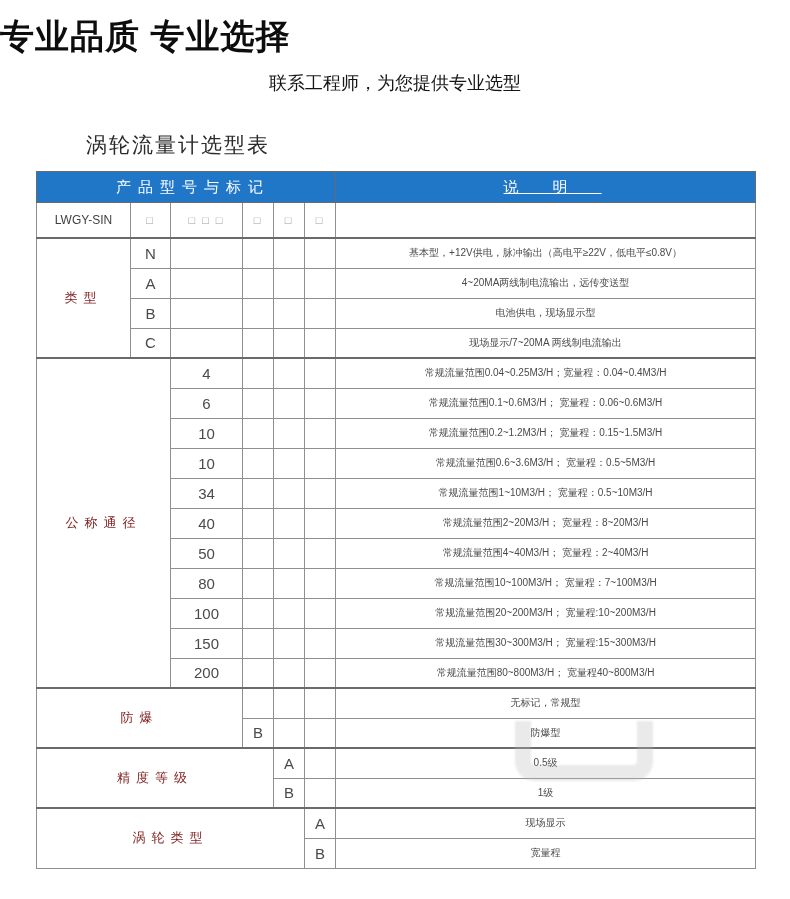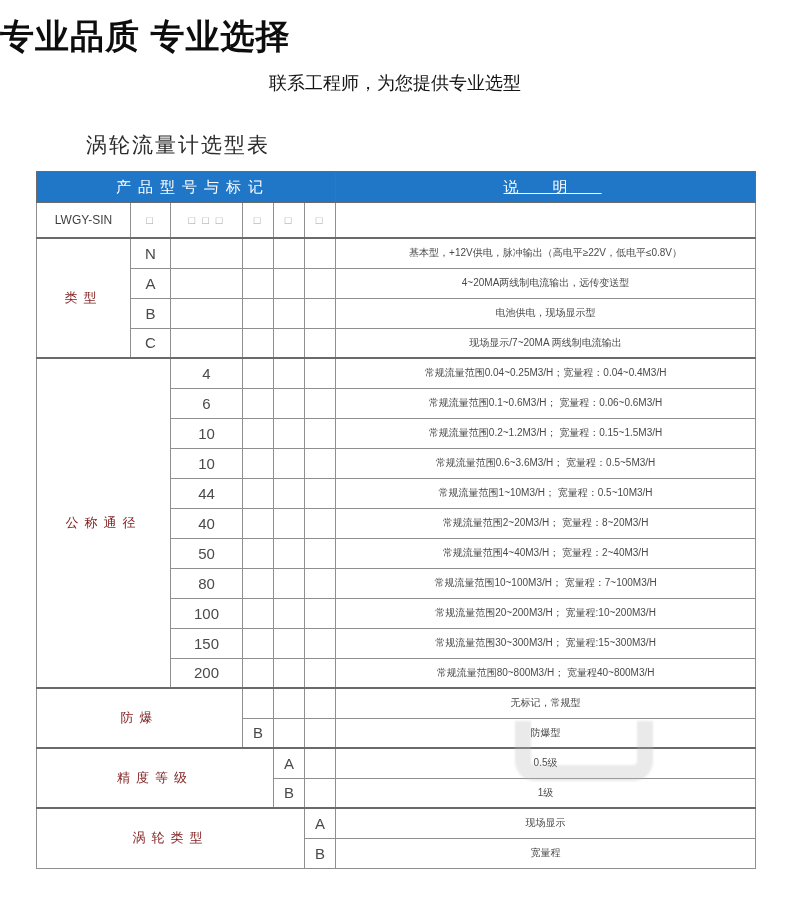--- a/index.html
+++ b/index.html
@@ -146,21 +146,21 @@
       <td class="desc">常规流量范围0.2~1.2M3/H； 宽量程：0.15~1.5M3/H</td>
     </tr>
     <tr>
       <td class="code">10</td>
       <td></td>
       <td></td>
       <td></td>
       <td class="desc">常规流量范围0.6~3.6M3/H； 宽量程：0.5~5M3/H</td>
     </tr>
     <tr>
-      <td class="code">44</td>
+      <td class="code">34</td>
       <td></td>
       <td></td>
       <td></td>
       <td class="desc">常规流量范围1~10M3/H； 宽量程：0.5~10M3/H</td>
     </tr>
     <tr>
       <td class="code">40</td>
       <td></td>
       <td></td>
       <td></td>

